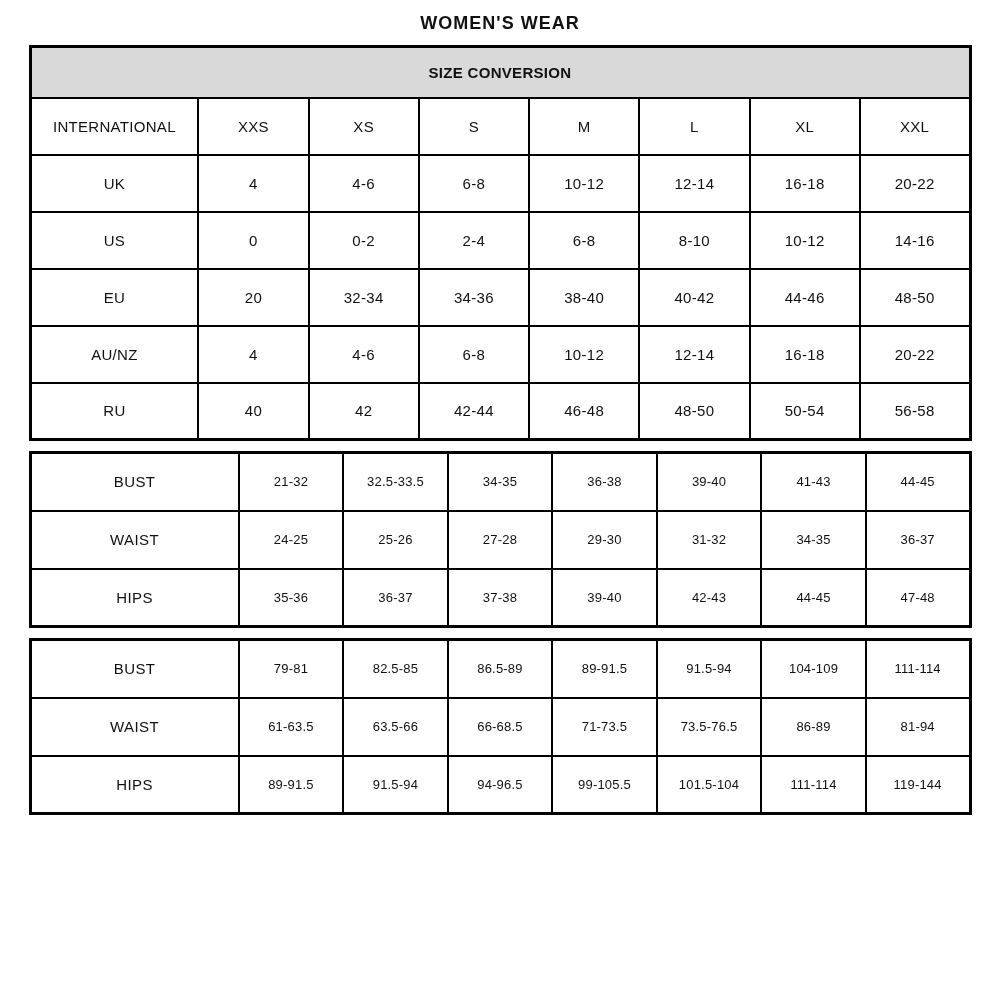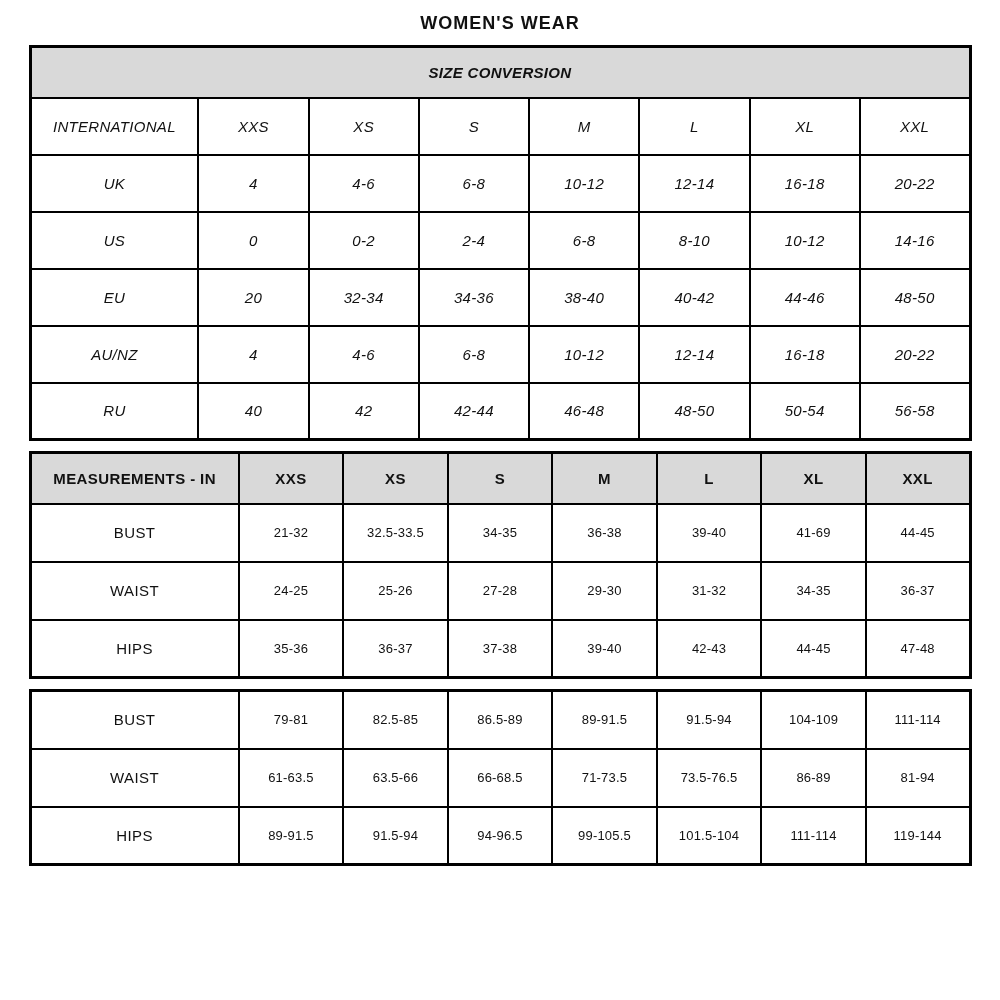--- a/index.html
+++ b/index.html
@@ -52,21 +52,21 @@
   }
   
   .band-cell {
     background: var(--header-bg);
     font-weight: 700;
     font-size: 16px;
     letter-spacing: 0.5px;
     height: 51px;
   }
   
-  .size-table tr { height: 57px; font-style: italic; }
+  .size-table tr { height: 57px; }
   .size-table tr.band-row { height: 51px; }
   .size-table th, .size-table td { font-size: 15px; letter-spacing: 0.3px; }
   .size-table .header-row th { background: #ffffff; font-weight: 400; }
   
   .measure-table tr { height: 58px; }
   .measure-table tr.header-row { height: 51px; }
   .measure-table .header-row th {
     background: var(--header-bg);
     font-weight: 700;
     font-size: 15px;
@@ -169,38 +169,28 @@
         <col style="width:22.2%">
         <col style="width:11.12%">
           <col style="width:11.12%">
           <col style="width:11.12%">
         <col style="width:11.12%">
           <col style="width:11.12%">
           <col style="width:11.12%">
         <col style="width:11.08%">
       </colgroup>
       <tbody>
-          <tr class="header-row">
-            <th class="row-label">MEASUREMENTS - IN</th>
-            <th class="col-header">XXS</th>
-            <th class="col-header">XS</th>
-            <th class="col-header">S</th>
-            <th class="col-header">M</th>
-            <th class="col-header">L</th>
-            <th class="col-header">XL</th>
-            <th class="col-header">XXL</th>
-          </tr>
           <tr>
             <th class="row-label">BUST</th>
             <td>21-32</td>
             <td>32.5-33.5</td>
             <td>34-35</td>
             <td>36-38</td>
             <td>39-40</td>
-            <td>41-69</td>
+            <td>41-43</td>
             <td>44-45</td>
           </tr>
           <tr>
             <th class="row-label">WAIST</th>
             <td>24-25</td>
             <td>25-26</td>
             <td>27-28</td>
             <td>29-30</td>
             <td>31-32</td>
             <td>34-35</td>

